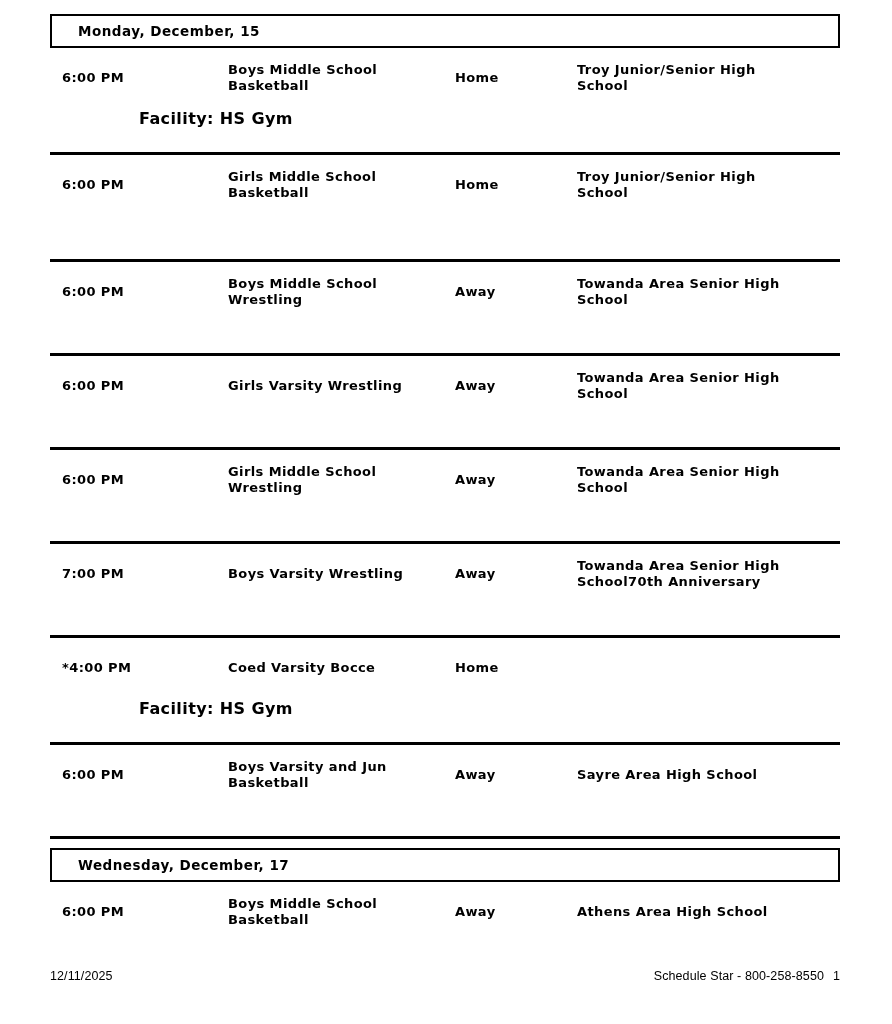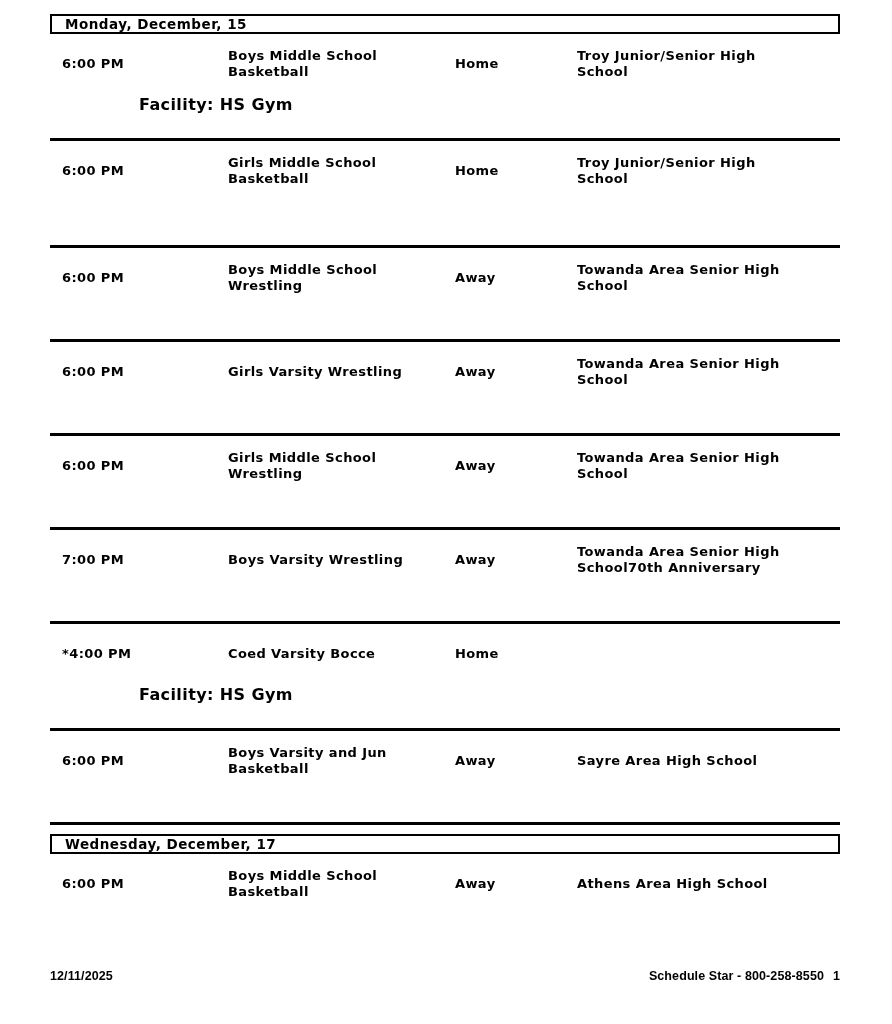--- a/index.html
+++ b/index.html
@@ -9,25 +9,25 @@
     height: 1024px;
     box-sizing: border-box;
     padding: 14px 52px 0 50px;
     background: #ffffff;
     font-family: "DejaVu Sans", sans-serif;
     color: #000;
     overflow: hidden;
   }
   .day-box {
     box-sizing: border-box;
-    height: 20px;
+    height: 34px;
     border: 2px solid #000;
     display: flex;
     align-items: center;
-    padding-left: 13px;
+    padding-left: 26px;
     font-size: 13.5px;
     font-weight: 700;
     letter-spacing: 0.5px;
   }
   .day-gap { margin-top: 9px; }
   .event-row {
     box-sizing: border-box;
     border-bottom: 3px solid #000;
     padding: 8px 0 0 12px;
   }
@@ -57,21 +57,21 @@
   .footer {
     position: absolute;
     left: 50px;
     right: 52px;
     top: 969px;
     display: flex;
     justify-content: space-between;
     align-items: baseline;
     font-family: "Liberation Sans", "DejaVu Sans", sans-serif;
     font-size: 12.5px;
-    font-weight: 700;
+    font-weight: 400;
     letter-spacing: 0.1px;
     gap: 15px;
   }
   .footer .center-text { position: absolute; left: 0; right: 16px; text-align: right; }
 </style>
 </head>
 <body>
 
 <div class="page">
 

